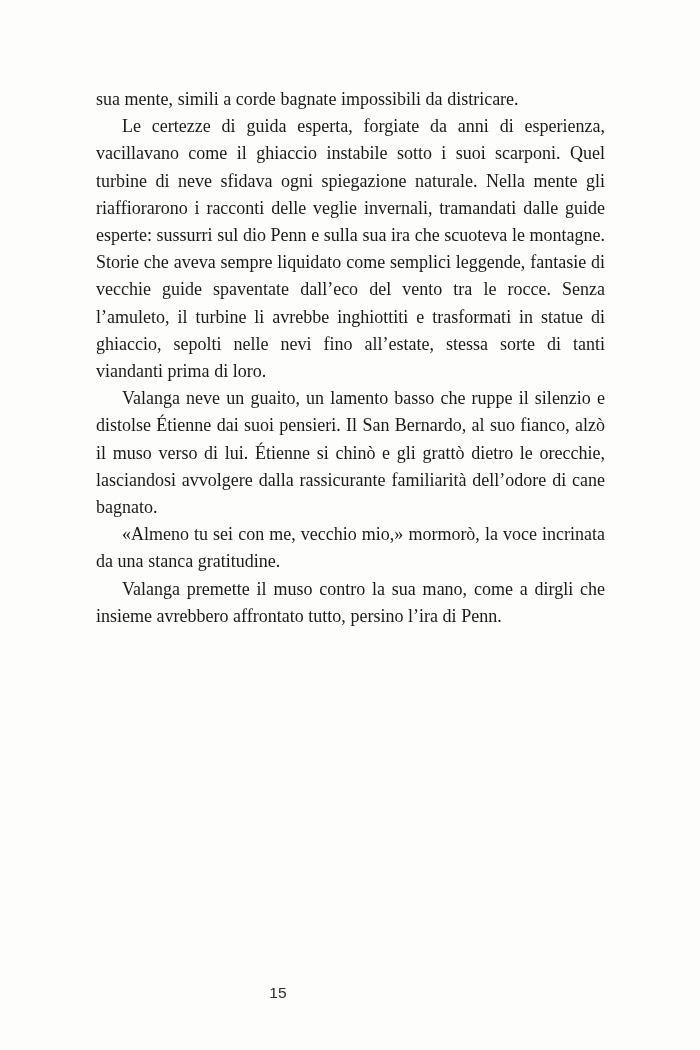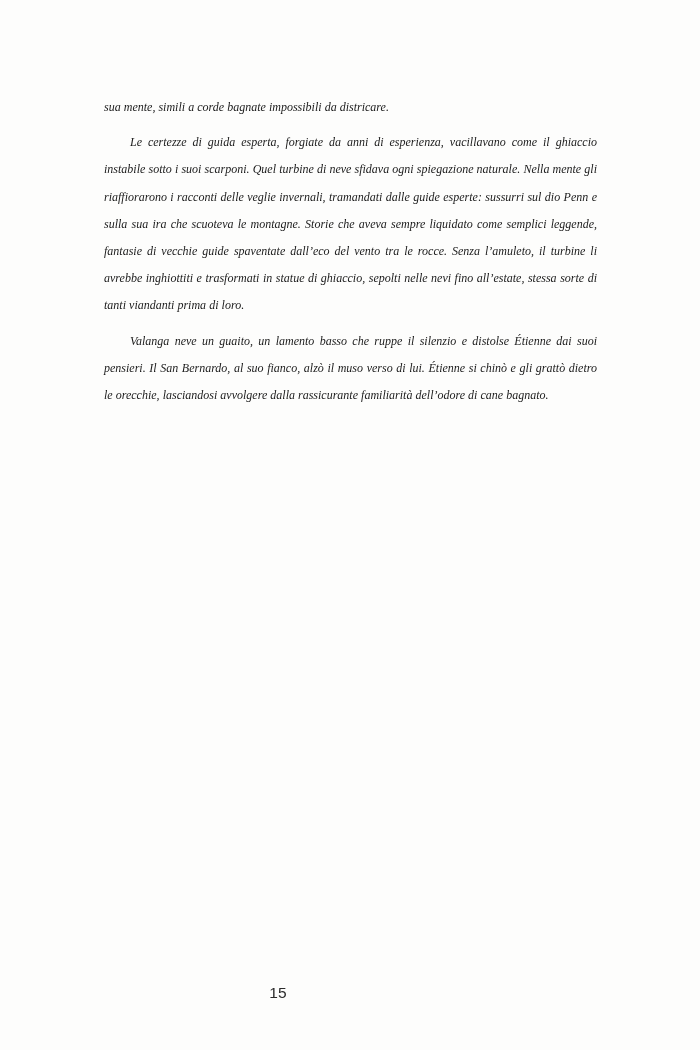--- a/index.html
+++ b/index.html
@@ -27,29 +27,28 @@
 
   
   .textblock {
     position: absolute;
     left: 96px;
     top: 86px;
     width: 509px;
   }
 
   .para {
-    margin: 8px;
-    font-size: 12px;
+    margin: 0;
+    font-size: 18px;
     line-height: 27.2px;
     text-align: justify;
     text-justify: inter-word;
     hyphens: manual;
     -webkit-hyphens: manual;
     word-spacing: 0.005em;
-    font-style: italic;
   }
 
   
   .para--continuation {
     text-indent: 0;
   }
 
   
   .para--indent {
     text-indent: 26px;
@@ -70,17 +69,19 @@
 </style>
 </head>
 <body>
 
 <div class="page">
 
   <div class="textblock">
     <p class="para para--continuation">sua mente, simili a corde bagnate impossibili da districare.</p>
     <p class="para para--indent">Le certezze di guida esperta, forgiate da anni di esperienza, vacillavano come il ghiaccio instabile sotto i suoi scarponi. Quel turbine di neve sfidava ogni spiegazione naturale. Nella mente gli riaffiorarono i racconti delle veglie invernali, tramandati dalle guide esperte: sussurri sul dio Penn e sulla sua ira che scuoteva le montagne. Storie che aveva sempre liquidato come semplici leggende, fantasie di vecchie guide spaventate dall’eco del vento tra le rocce. Senza l’amuleto, il turbine li avrebbe inghiottiti e trasformati in statue di ghiaccio, sepolti nelle nevi fino all’estate, stessa sorte di tanti viandanti prima di loro.</p>
     <p class="para para--indent">Valanga neve un guaito, un lamento basso che ruppe il silenzio e distolse Étienne dai suoi pensieri. Il San Bernardo, al suo fianco, alzò il muso verso di lui. Étienne si chinò e gli grattò dietro le orecchie, lasciandosi avvolgere dalla rassicurante familiarità dell’odore di cane bagnato.</p>
+    <p class="para para--indent">«Almeno tu sei con me, vecchio mio,» mormorò, la voce incrinata da una stanca gratitudine.</p>
+    <p class="para para--indent">Valanga premette il muso contro la sua mano, come a dirgli che insieme avrebbero affrontato tutto, persino l’ira di Penn.</p>
   </div>
 
   <div class="folio">15</div>
 
 </div>
 
 </body></html>

